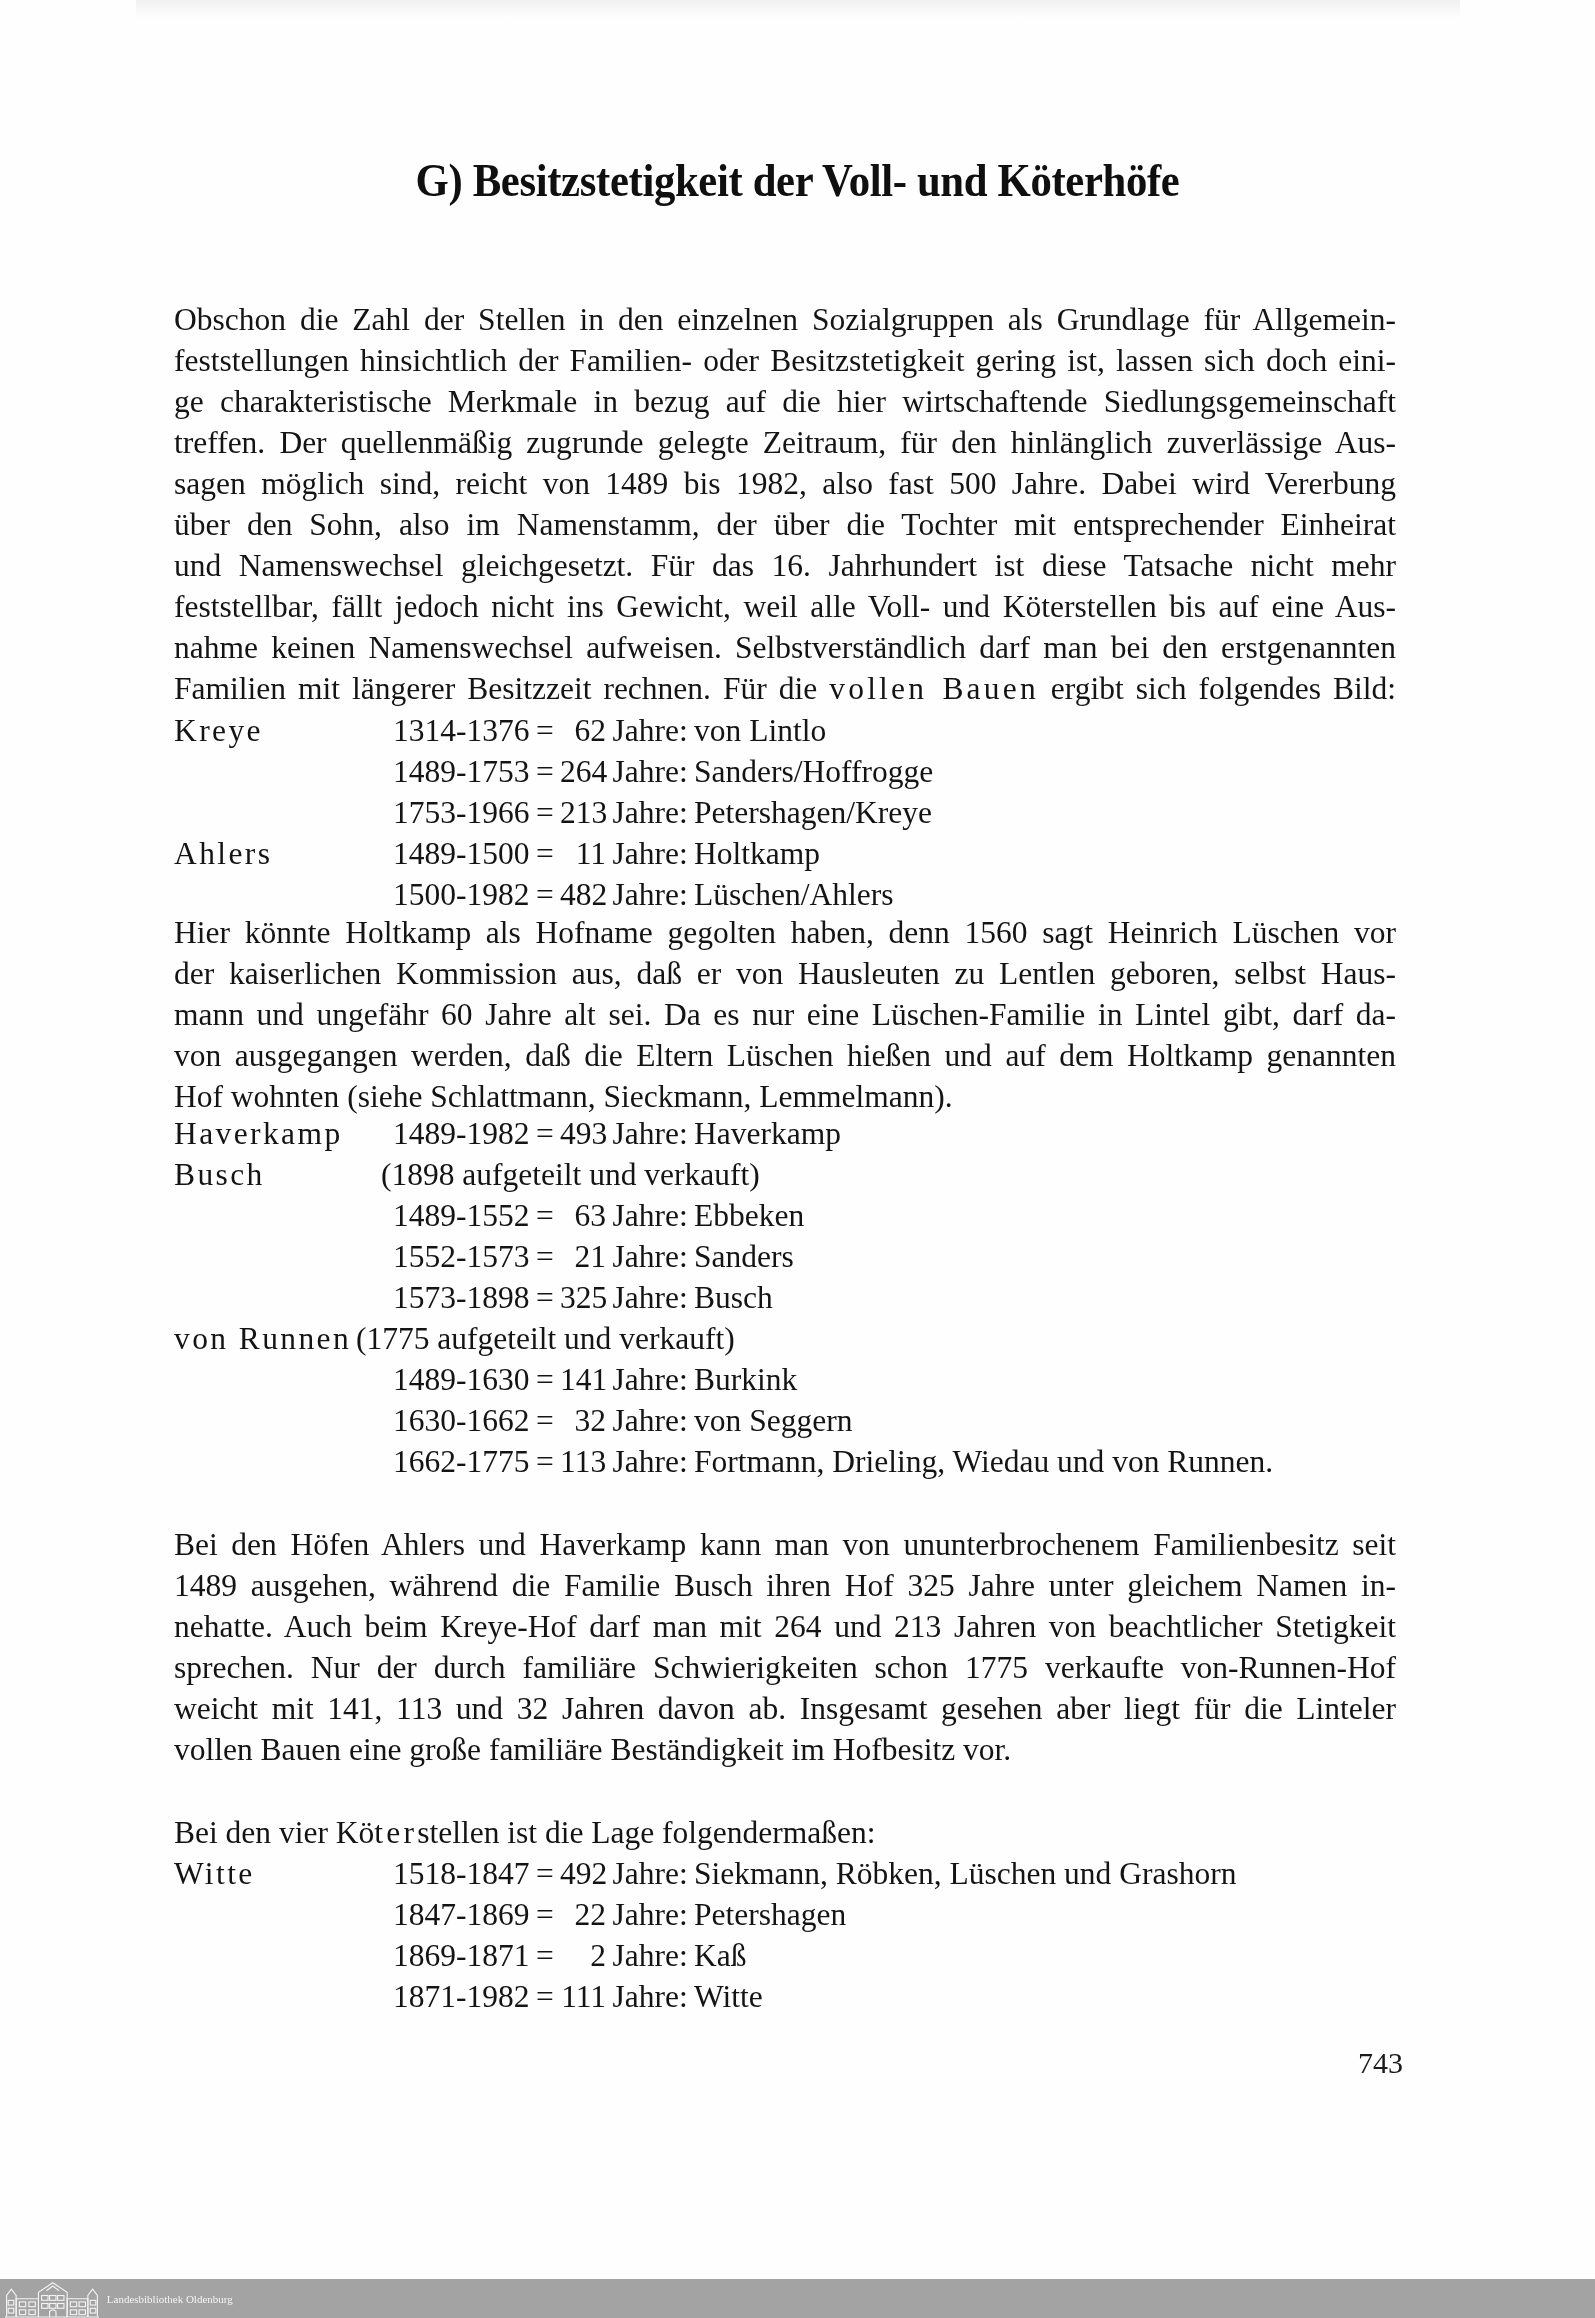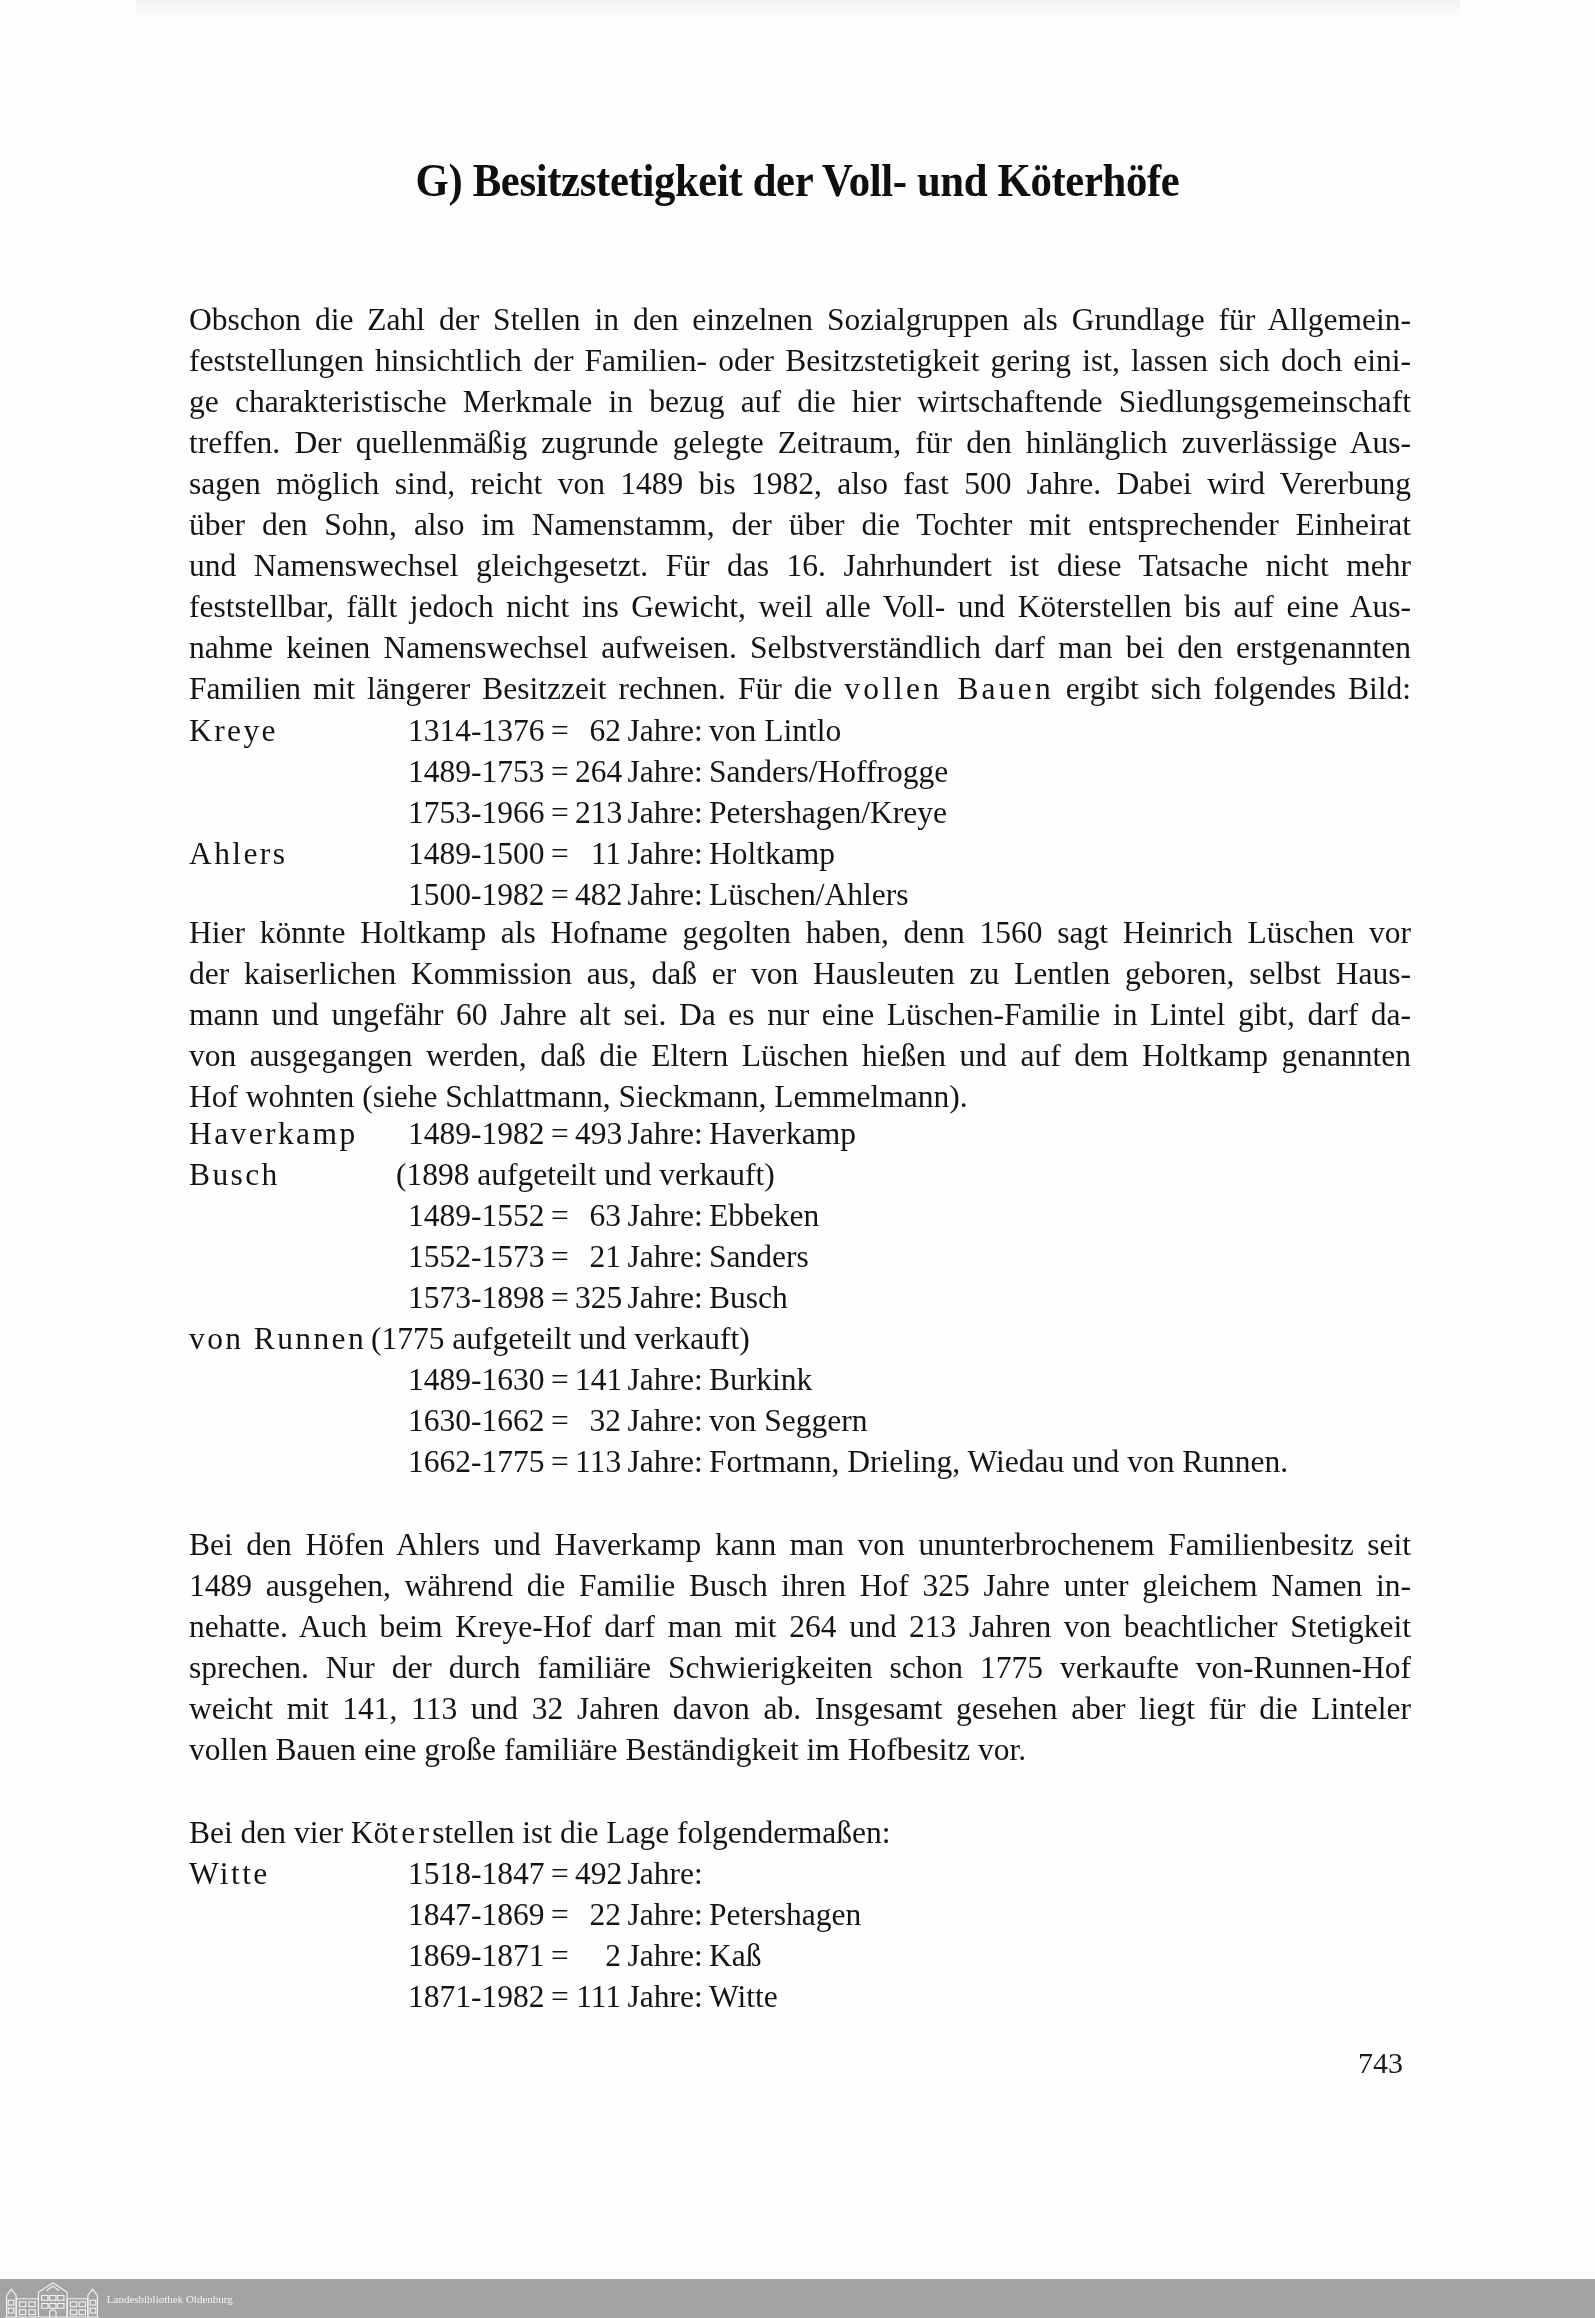--- a/index.html
+++ b/index.html
@@ -37,21 +37,21 @@
       font-weight: bold;
       font-size: 46px;
       letter-spacing: -0.4px;
       transform: scaleX(0.93);
       transform-origin: 798px 0;
       color: #0f0f0f;
       margin: 0;
     }
     .col {
       position: absolute;
-      left: 189px;
+      left: 174px;
       width: 1222px;
       font-size: 31.5px;
       line-height: 41px;
     }
     .line {
       display: block;
       white-space: nowrap;
       text-align: justify;
       text-align-last: justify;
     }
@@ -255,20 +255,21 @@
 
   <div class="col" style="top:1812px;">
     <span class="line last"><span>Bei den vier </span><span>Kö</span><span class="spaced">ter</span><span>stellen ist die Lage folgendermaßen:</span></span>
 
     <div class="row">
       <span class="farm">Witte</span>
       <span class="range">1518-1847</span>
       <span class="eq">=</span>
       <span class="years">492</span>
       <span class="rest">Jahre:</span>
+      <span class="rest">Siekmann, Röbken, Lüschen und Grashorn</span>
     </div>
     <div class="row">
       <span class="farm"></span>
       <span class="range">1847-1869</span>
       <span class="eq">=</span>
       <span class="years">22</span>
       <span class="rest">Jahre:</span>
       <span class="rest">Petershagen</span>
     </div>
     <div class="row">

